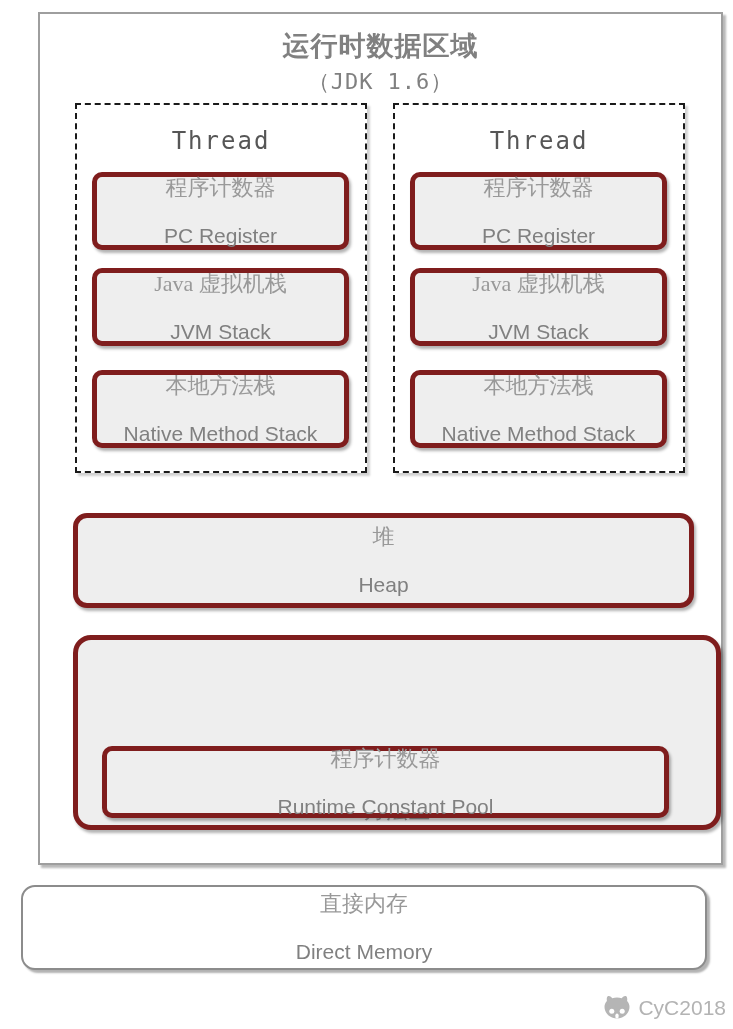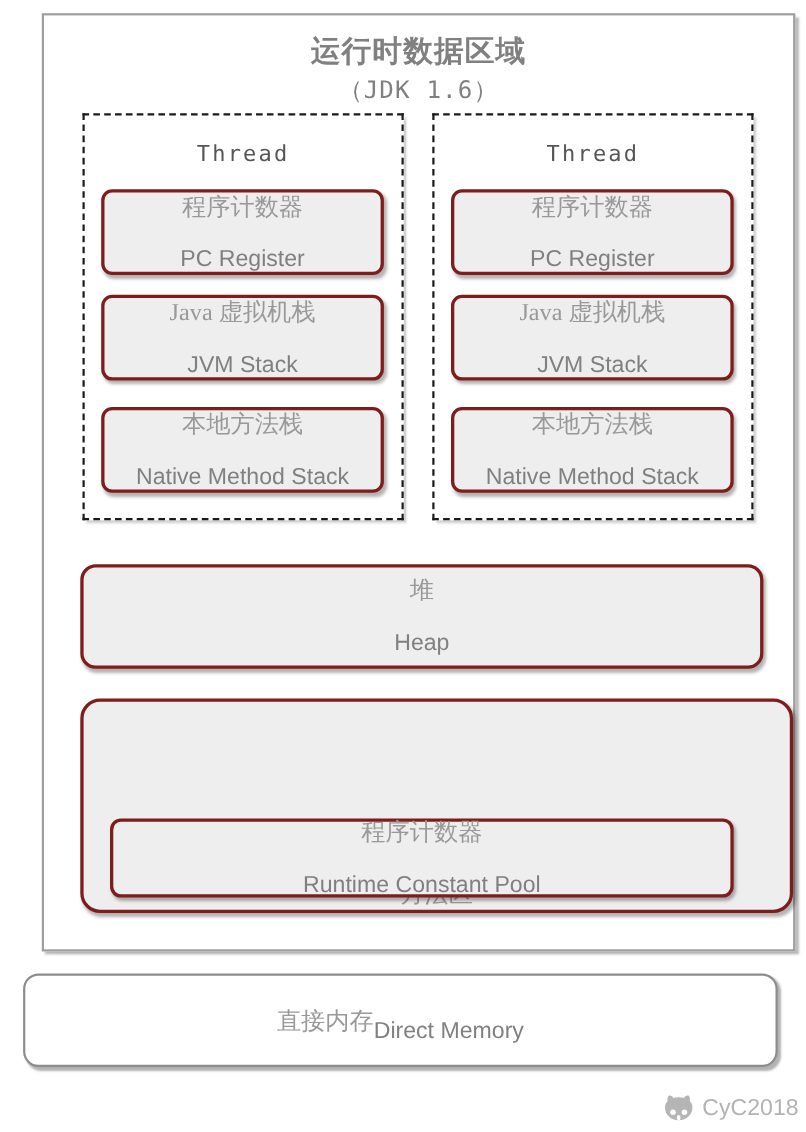--- a/index.html
+++ b/index.html
@@ -60,31 +60,31 @@
     border: 2px dashed #1a1a1a;
     box-shadow: 3px 3px 2px rgba(0,0,0,0.18);
   }
   .thread-box.t1 { left: 35px; }
   .thread-box.t2 { left: 353px; }
 
   .thread-label {
     margin-top: 22px;
     text-align: center;
     font-family: "DejaVu Sans Mono", monospace;
-    font-size: 20px;
+    font-size: 24px;
     color: #565656;
     letter-spacing: 2px;
   }
 
   
   .gray-box {
     position: absolute;
     box-sizing: border-box;
     background: #eeeeee;
-    border: 3px solid #7f1d1d;
+    border: 5px solid #7f1d1d;
     border-radius: 10px;
     box-shadow: 2px 3px 3px rgba(0,0,0,0.30);
     display: flex;
     flex-direction: column;
     justify-content: center;
     align-items: center;
   }
 
   .inner-box {
     left: 15px;
@@ -147,21 +147,21 @@
     box-sizing: border-box;
     left: 21px;
     top: 885px;
     width: 686px;
     height: 85px;
     background: #ffffff;
     border: 2px solid #8c8c8c;
     border-radius: 14px;
     box-shadow: 3px 3px 2px rgba(0,0,0,0.30);
     display: flex;
-    flex-direction: row;
+    flex-direction: column;
     justify-content: center;
     align-items: center;
   }
 
   
   .watermark {
     position: absolute;
     right: 7px;
     top: 995px;
     display: flex;

